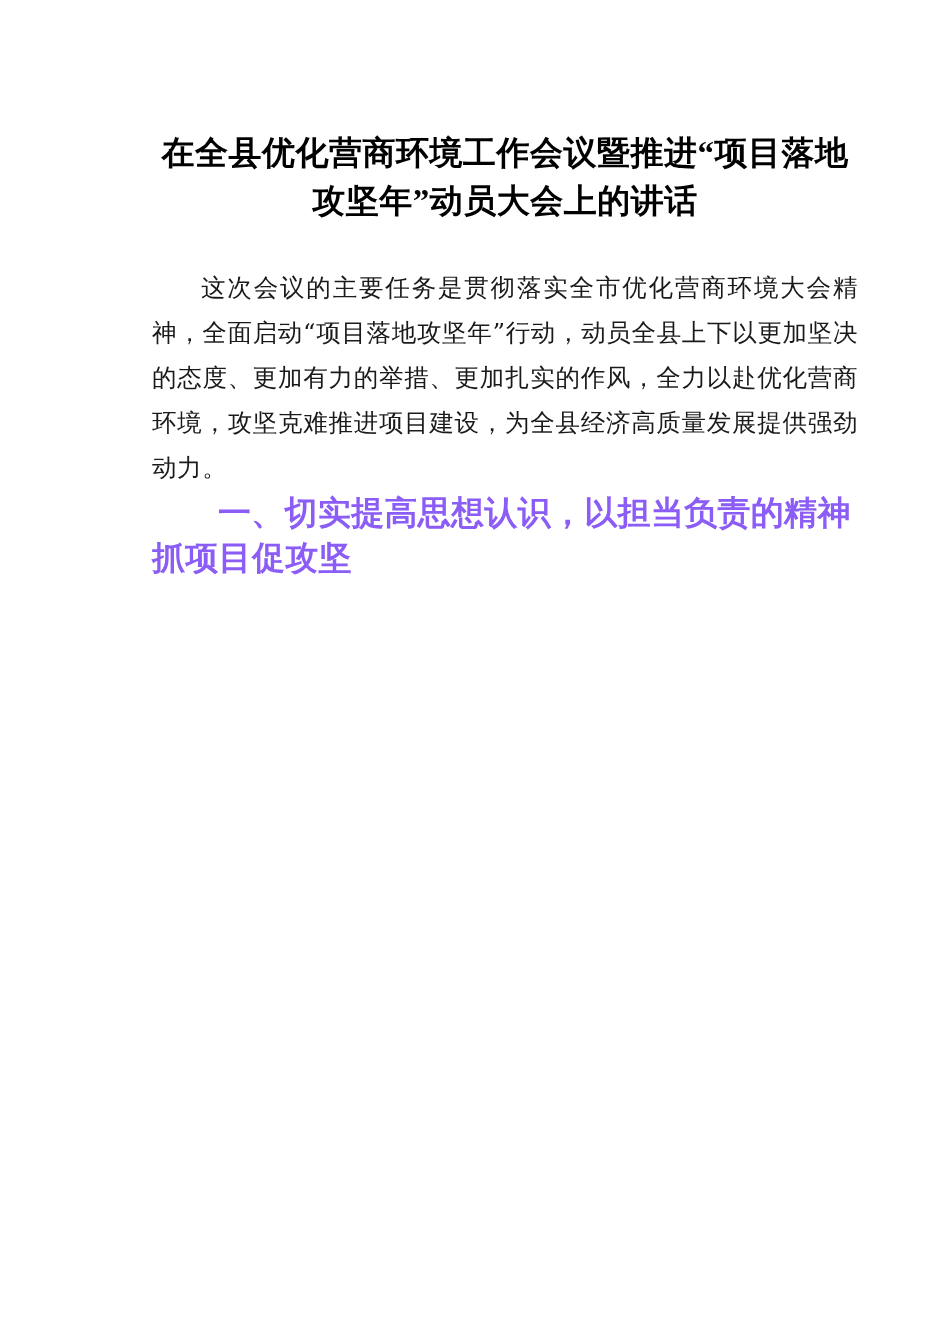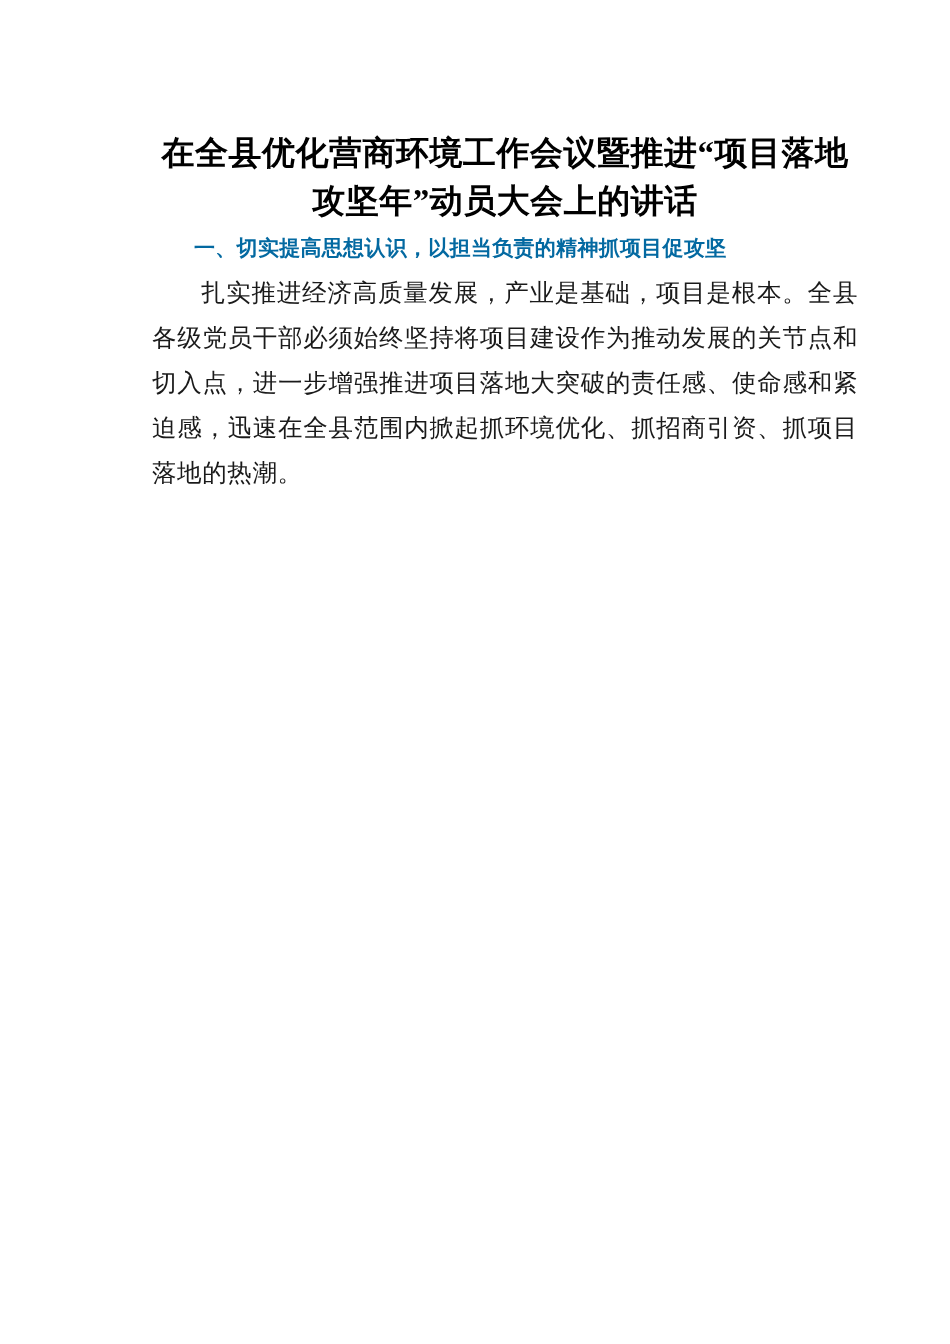--- a/index.html
+++ b/index.html
@@ -50,36 +50,36 @@
     letter-spacing: 0.6px;
     color: #1a1a1a;
   }
   .para-first {
     margin-top: 40px;
   }
   
   .section-heading {
     font-family: "Liberation Sans", "DejaVu Sans", sans-serif;
     font-weight: bold;
-    font-size: 21px;
+    font-size: 33px;
     line-height: 45px;
     text-indent: 2em;
     margin: 0;
     letter-spacing: 0.3px;
-    color: #0369a1;
+    color: #8b5cf6;
   }
 </style>
 </head>
 <body>
 
 <div class="page">
   <div class="content">
 
     <h1 class="doc-title">在全县优化营商环境工作会议暨推进“项目落地攻坚年”动员大会上的讲话</h1>
 
+    <p class="para para-first">这次会议的主要任务是贯彻落实全市优化营商环境大会精神，全面启动“项目落地攻坚年”行动，动员全县上下以更加坚决的态度、更加有力的举措、更加扎实的作风，全力以赴优化营商环境，攻坚克难推进项目建设，为全县经济高质量发展提供强劲动力。</p>
 
     <p class="section-heading">一、切实提高思想认识，以担当负责的精神抓项目促攻坚</p>
 
-    <p class="para">扎实推进经济高质量发展，产业是基础，项目是根本。全县各级党员干部必须始终坚持将项目建设作为推动发展的关节点和切入点，进一步增强推进项目落地大突破的责任感、使命感和紧迫感，迅速在全县范围内掀起抓环境优化、抓招商引资、抓项目落地的热潮。</p>
 
 
   </div>
 </div>
 
 </body></html>

